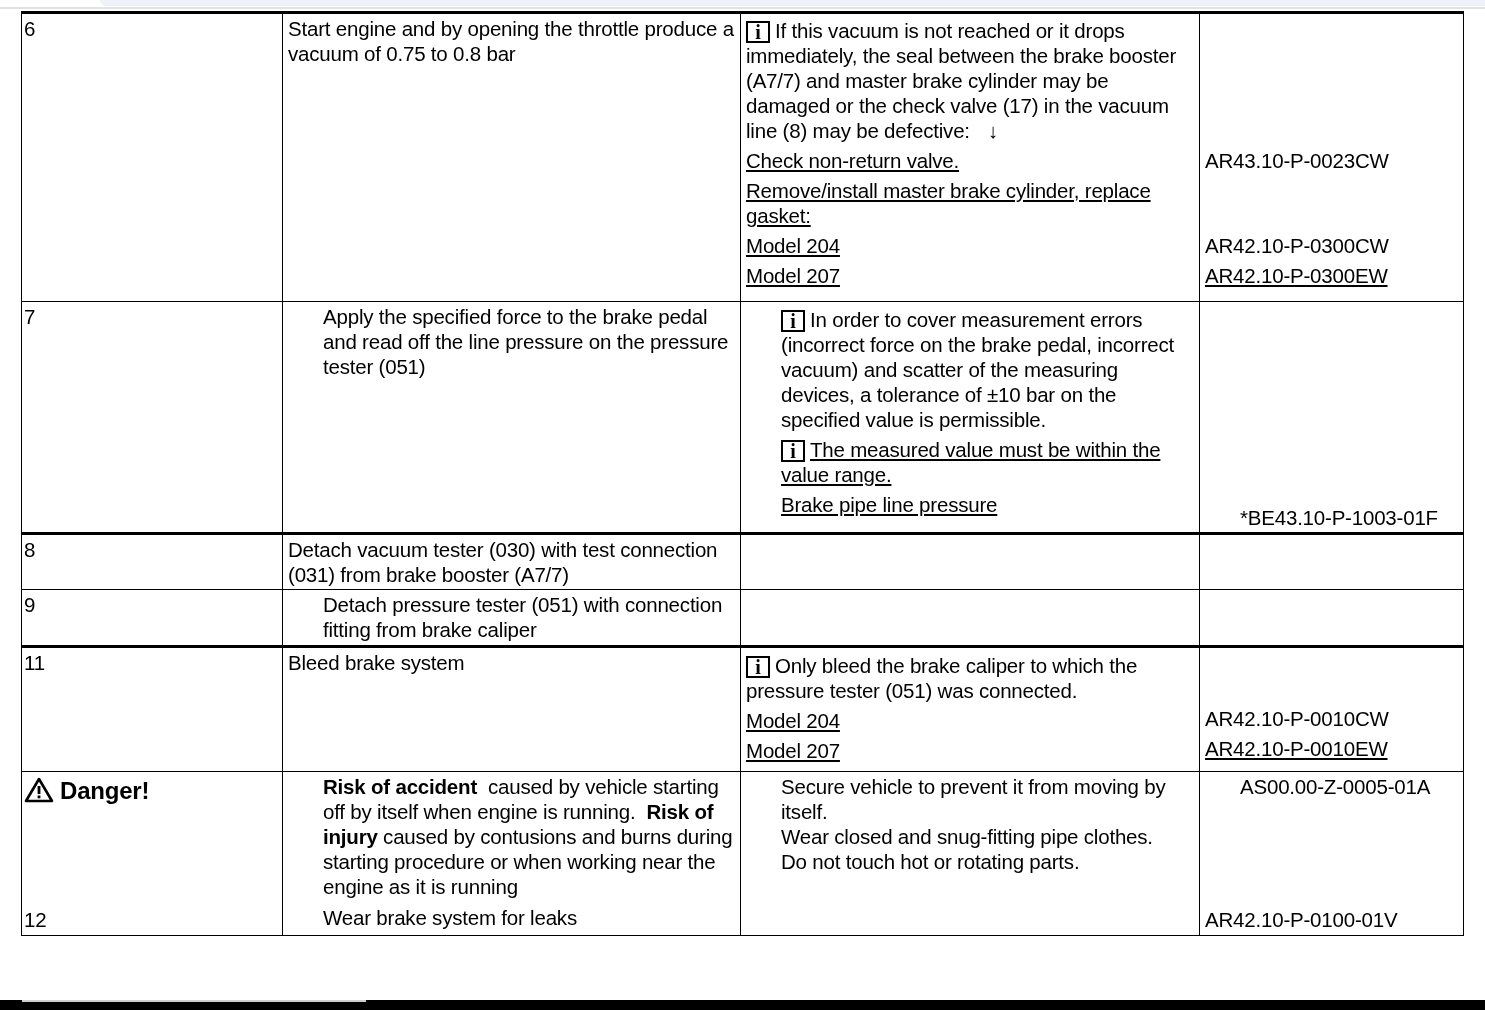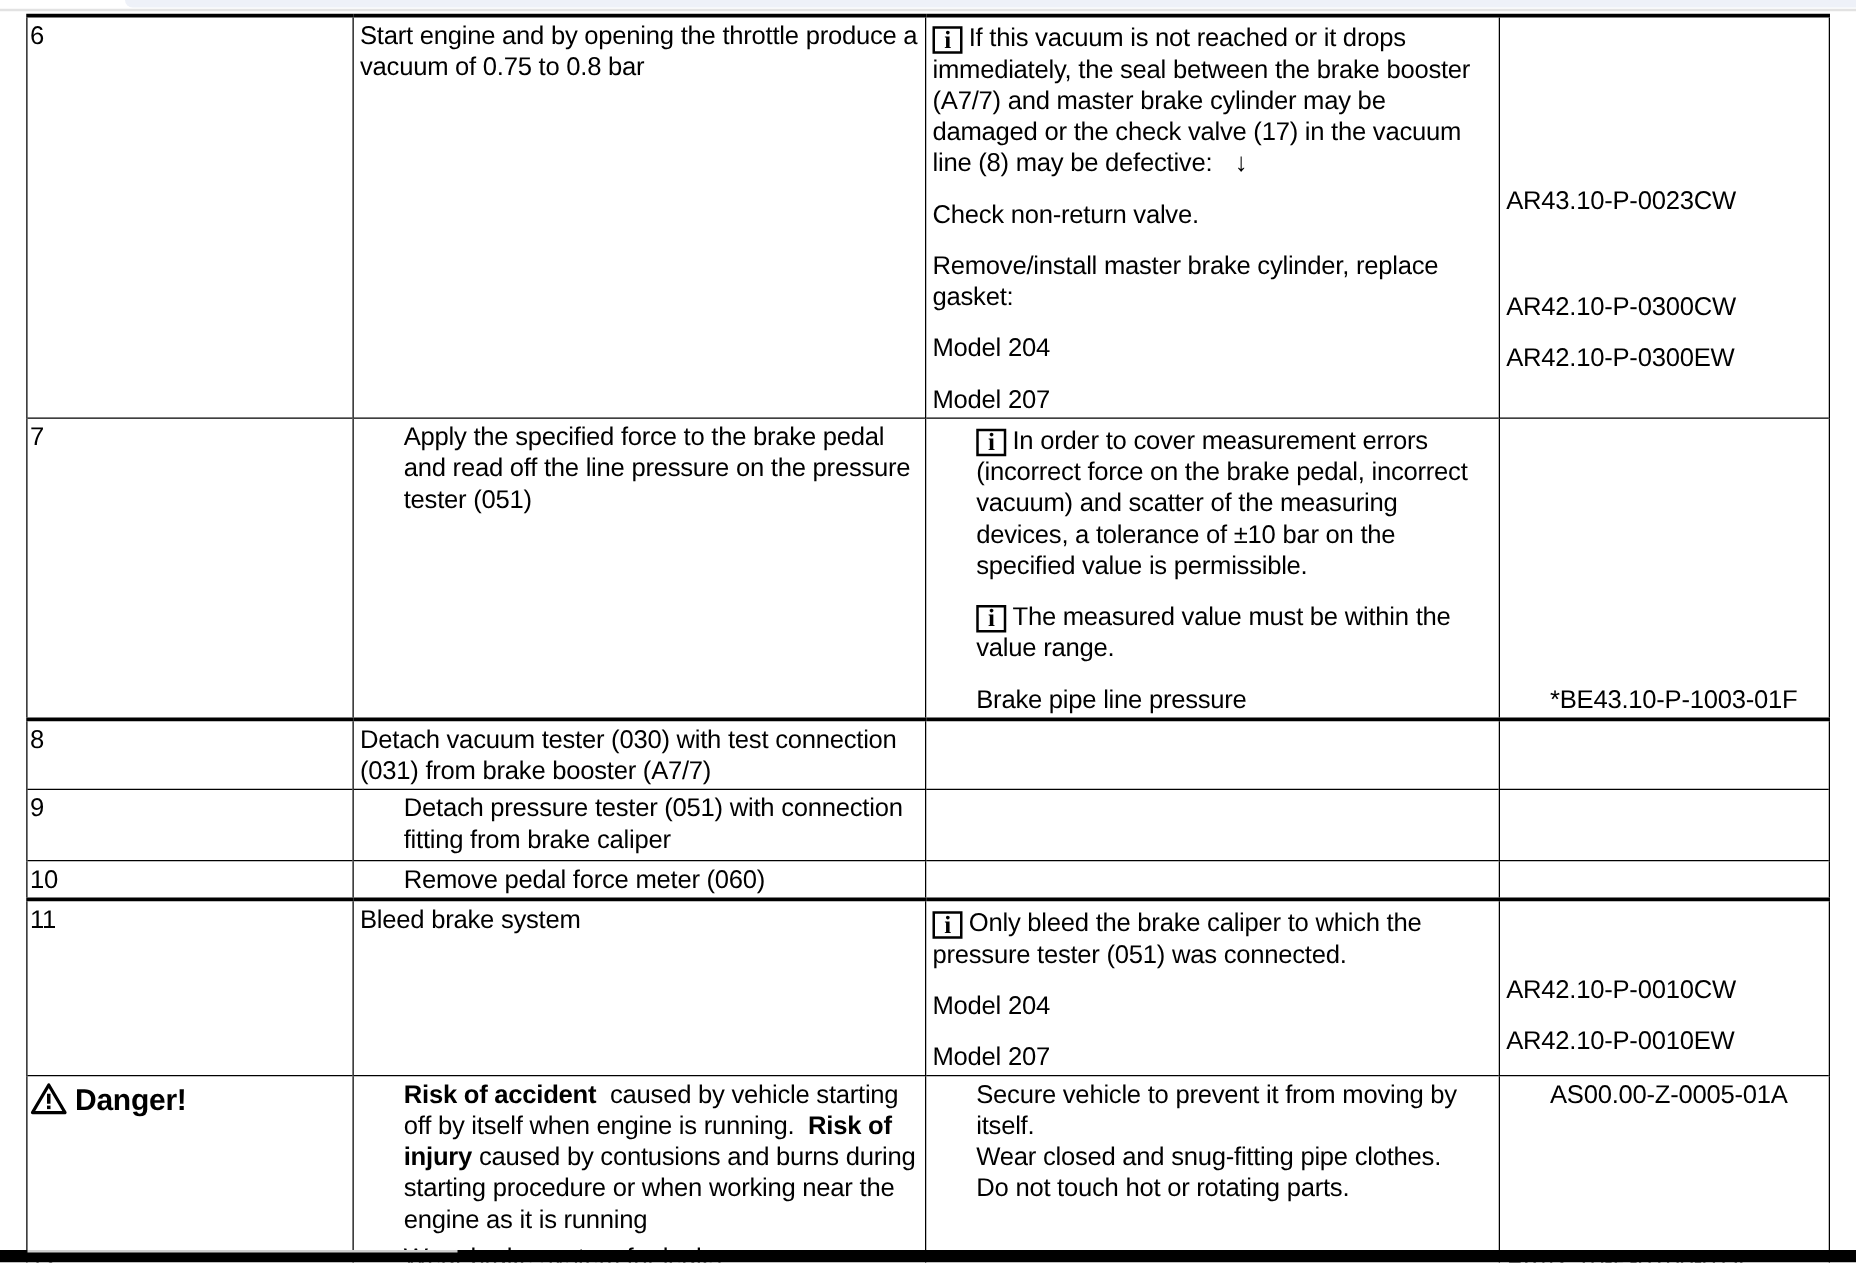--- a/index.html
+++ b/index.html
@@ -68,21 +68,21 @@
       border-left: 1.5px solid #000;
       border-right: 1.5px solid #000;
       vertical-align: top;
       padding: 2px 4px 2px 5px;
     }
     tr.thick-top td { border-top: 3px solid #000; }
     tr.thin-top td { border-top: 1.5px solid #000; padding-left: 40px; }
     tr.last td { border-bottom: 1.5px solid #000; }
     .step-no { padding-left: 2px !important; }
     .line { display: block; }
-    .gap { margin-top: 16px; }
+    .gap { margin-top: 5px; text-decoration: underline; }
     .info-icon {
       display: inline-block;
       width: 24px;
       height: 22px;
       border: 2px solid #000;
       box-sizing: border-box;
       text-align: center;
       font-family: "Liberation Serif", serif;
       font-weight: bold;
       font-size: 20px;
@@ -168,26 +168,20 @@
       <td></td>
     </tr>
 
     <tr class="thin-top" style="height:57px">
       <td class="step-no">9</td>
       <td>Detach pressure tester (051) with connection fitting from brake caliper</td>
       <td></td>
       <td></td>
     </tr>
 
-    <tr class="thin-top" style="height:30px">
-      <td class="step-no">10</td>
-      <td>Remove pedal force meter (060)</td>
-      <td></td>
-      <td></td>
-    </tr>
 
     <tr class="thick-top" style="height:125px">
       <td class="step-no">11</td>
       <td>Bleed brake system</td>
       <td>
         <span class="line" style="padding-top:3px">
           <span class="info-icon">i</span><span>Only bleed the brake caliper to which the pressure tester (051) was connected.</span>
         </span>
         <span class="line gap">Model 204</span>
         <span class="line gap">Model 207</span>

